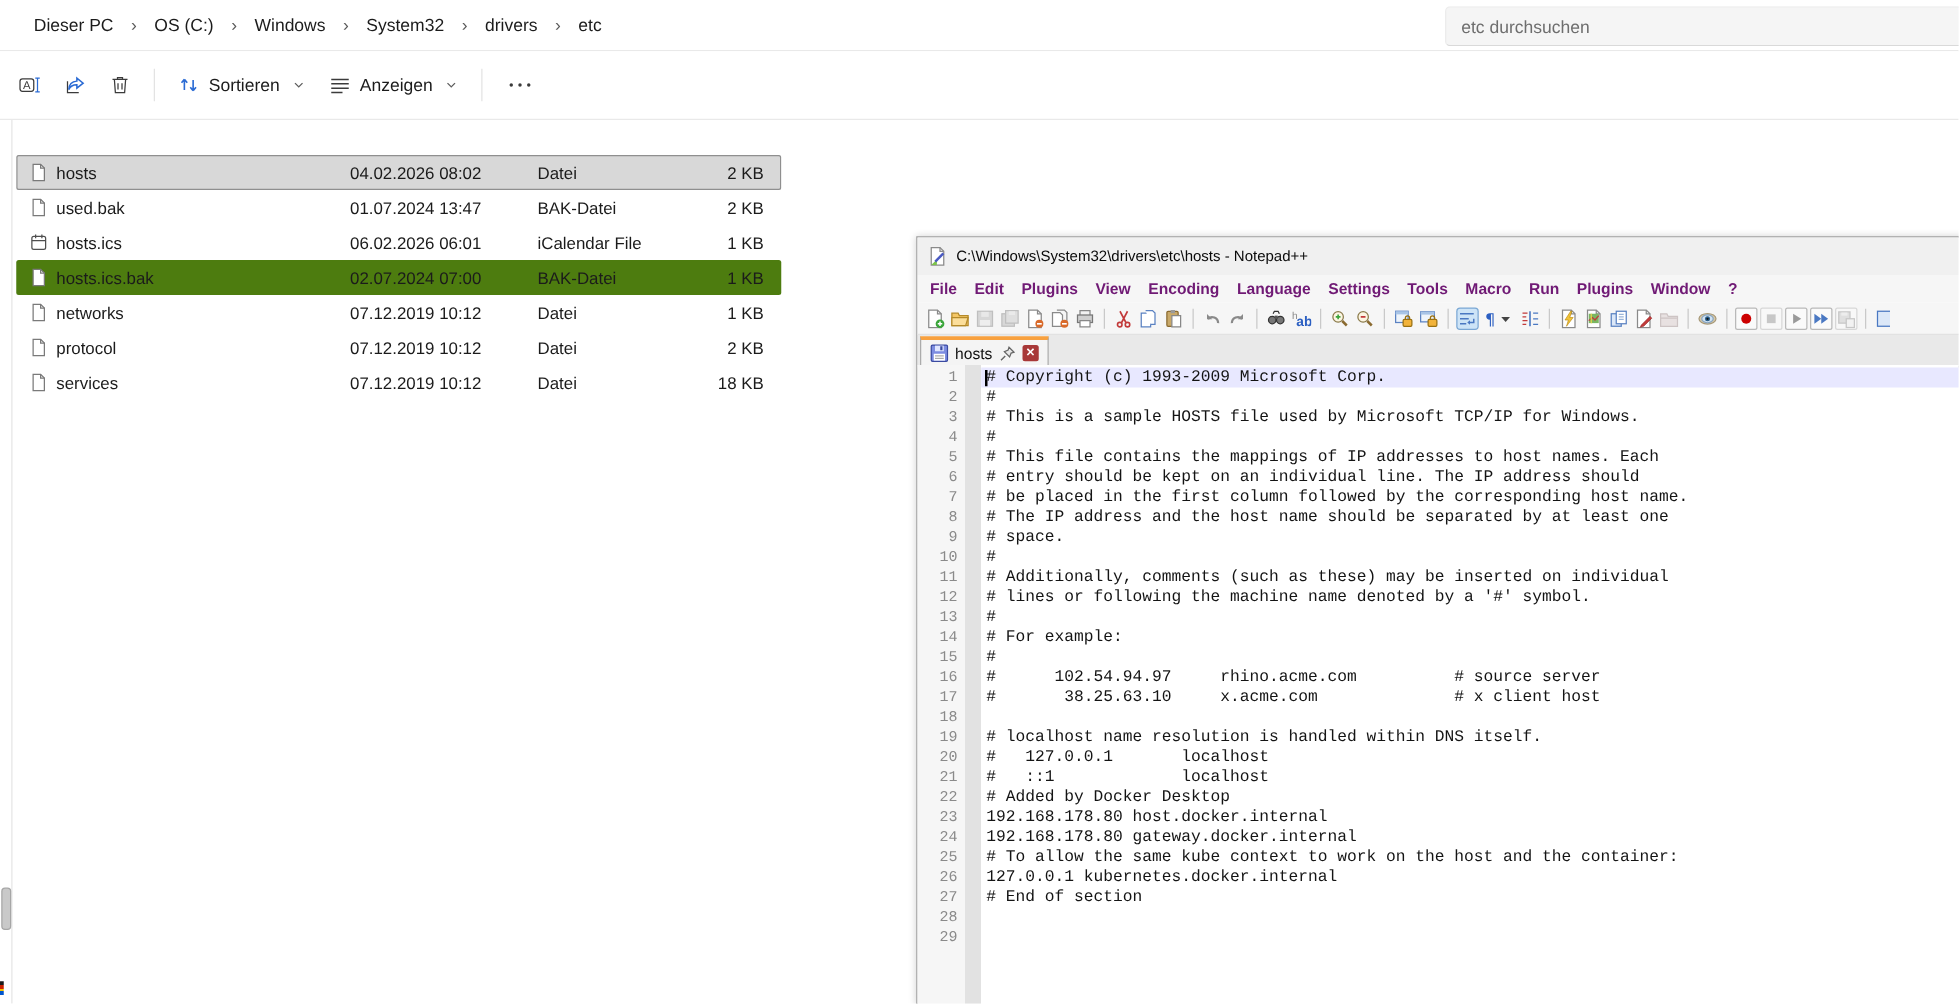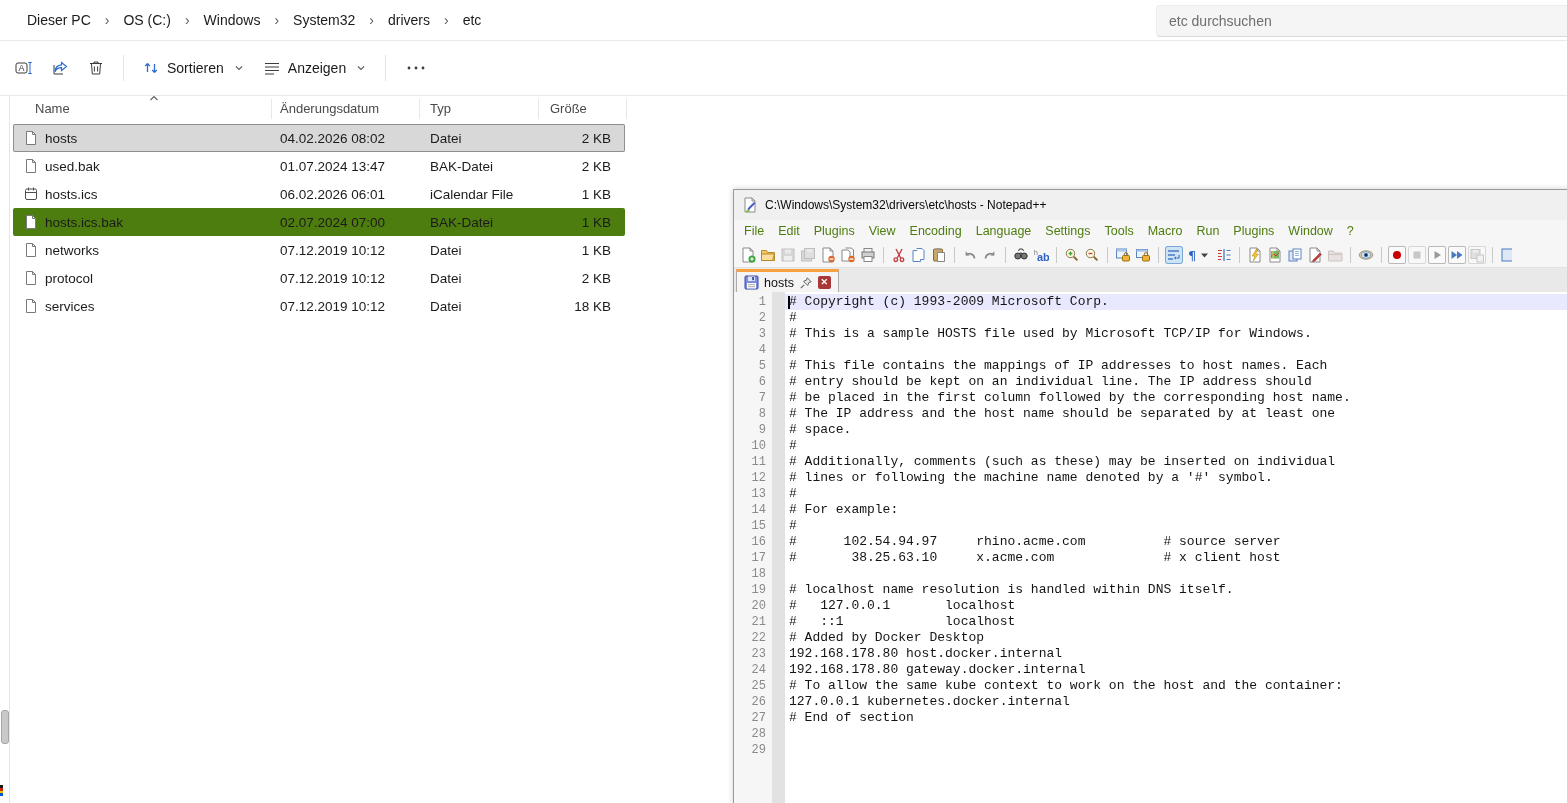--- a/index.html
+++ b/index.html
@@ -45,21 +45,21 @@
   .rail-thumb{position:absolute;left:1px;top:710px;width:6px;height:32px;background:#c9c9c9;border:1px solid #a6a6a6;border-radius:3px;}
   .corner-frag{position:absolute;left:0;top:785px;width:3px;height:11px;
                background:linear-gradient(#1a1a1a 0 3px,#cc2200 3px 6px,#f2c200 6px 8px,#0055cc 8px 11px);}
 
   
   #npp{position:absolute;left:733px;top:189px;width:845px;height:614px;background:#fff;
        border:1px solid #9b9b9b;box-shadow:0 0 6px rgba(0,0,0,.18);}
   .titlebar{height:30px;background:#f0f0f0;display:flex;align-items:center;padding-left:8px;gap:7px;}
   .titlebar .title{font-size:12px;color:#0a0a0a;white-space:nowrap;}
   .menubar{height:22px;background:#f6f6f6;display:flex;align-items:center;padding-left:3px;}
-  .menubar .mitem{font-size:12.5px;color:#4d7c0f;padding:2px 7px;cursor:default;white-space:nowrap;}
+  .menubar .mitem{font-size:12.5px;color:#701a75;padding:2px 7px;cursor:default;white-space:nowrap;font-weight:bold;}
   .npptb{height:25px;background:#f6f6f6;border-bottom:1px solid #e2e2e2;display:flex;align-items:center;padding-left:4px;}
   .tbtn{width:16px;height:16px;margin:0 2px;flex:0 0 auto;}
   .tbtn.pad{width:auto;}
   .tbtn.disabled{opacity:.5;filter:grayscale(.7);}
   .tbtn.active{background:#cde4f7;box-shadow:0 0 0 1px #7aa7d4;border-radius:2px;}
   .tbtn.framed{box-shadow:0 0 0 1px #b9b9b9;border-radius:1px;background:#fafafa;}
   .tsep{width:1px;height:16px;background:#c9c9c9;margin:0 5px;flex:0 0 auto;}
 
   .tabbar{height:25px;background:#e9e9e9;border-bottom:1px solid #cacaca;display:flex;align-items:flex-end;}
   .tab{height:24px;margin-left:2px;display:flex;align-items:center;gap:5px;padding:0 7px;
@@ -168,35 +168,20 @@
             <svg width="24" height="18" viewBox="0 0 24 18" xmlns="http://www.w3.org/2000/svg">
               <circle cx="5" cy="9" r="1.4" fill="#3b3b3b"></circle>
               <circle cx="12" cy="9" r="1.4" fill="#3b3b3b"></circle>
               <circle cx="19" cy="9" r="1.4" fill="#3b3b3b"></circle>
             </svg>
           </span>
         </span>
     </div>
     <div class="hdiv" style="top:95px"></div>
 
-    <div class="listhead">
-      <span class="sortcaret" id="ic-caretup">
-          <svg width="12" height="10" viewBox="0 0 12 10" xmlns="http://www.w3.org/2000/svg">
-            <path d="M2.5 7l3.5-3.5L9.5 7" fill="none" stroke="#5f5f5f" stroke-width="1.1"></path>
-          </svg>
-        </span>
-      <span class="colname" style="left:35px">Name</span>
-      <span class="colname" style="left:280px">Änderungsdatum</span>
-      <span class="colname" style="left:430px">Typ</span>
-      <span class="colname" style="left:550px">Größe</span>
-      <span class="colsep" style="left:271px"></span>
-      <span class="colsep" style="left:419px"></span>
-      <span class="colsep" style="left:538px"></span>
-      <span class="colsep" style="left:626px"></span>
-    </div>
 
     <div class="filelist" id="filelist">
         <div class="frow selected">
           <span class="ficon">
             <svg width="16" height="16" viewBox="0 0 16 16" xmlns="http://www.w3.org/2000/svg">
               <path d="M3.5 1.5h6l3 3v10h-9z" fill="#fff" stroke="#7a7a7a"></path>
               <path d="M9.5 1.5v3h3" fill="none" stroke="#7a7a7a"></path>
             </svg>
           </span>
           <span class="fname">hosts</span>

